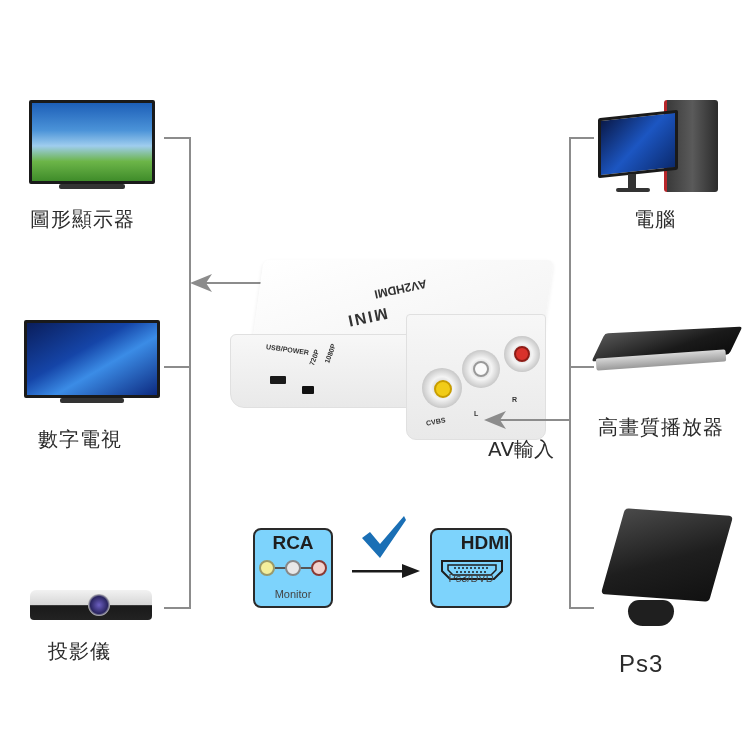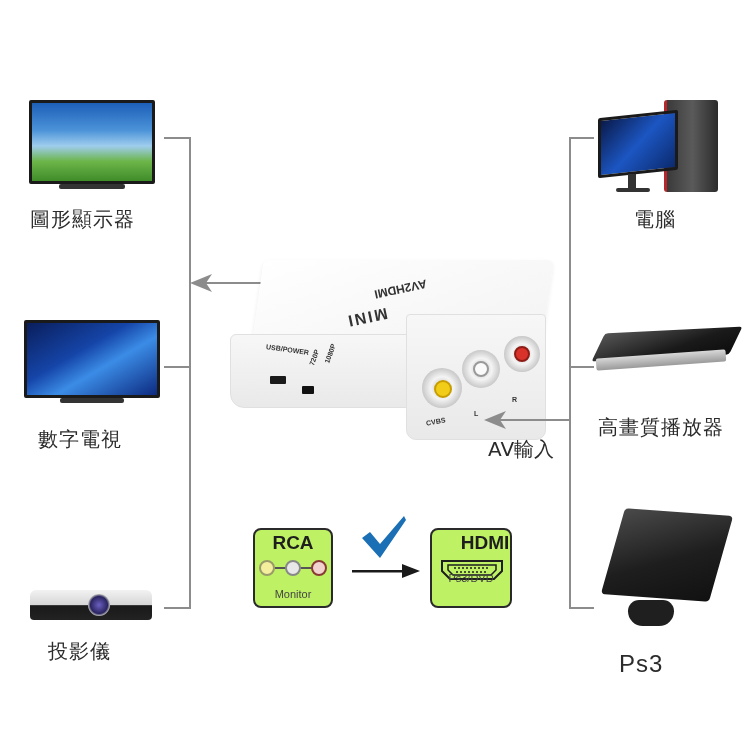--- a/index.html
+++ b/index.html
@@ -17,21 +17,21 @@
   
   .box-top { position:absolute; background:linear-gradient(160deg,#ffffff 0%,#f1f1f1 100%);
              transform:skewX(-8deg); border-radius:6px; box-shadow:0 2px 4px rgba(0,0,0,0.08); }
   .box-front { position:absolute; background:linear-gradient(180deg,#f7f7f7,#e9e9e9);
                border:1px solid #e0e0e0; border-radius:4px 4px 10px 10px; }
   .jack { position:absolute; border-radius:50%; background:radial-gradient(circle,#bbb 0%,#f4f4f4 40%,#c9c9c9 70%,#888 100%); }
   .jack-inner { position:absolute; border-radius:50%; }
   .tiny { position:absolute; font-family:"Liberation Sans",sans-serif; font-size:7px; font-weight:bold; color:#333; }
 
   
-  .icon-box { position:absolute; border:2px solid #2a2a2a; border-radius:8px; background:#bef264; }
+  .icon-box { position:absolute; border:2px solid #2a2a2a; border-radius:8px; background:#7dd3fc; }
   .icon-title { position:absolute; left:0; right:0; text-align:center; font-family:"Liberation Sans",sans-serif; font-weight:bold; font-size:19px; color:#1e1e1e; }
   .icon-sub { position:absolute; left:0; right:0; text-align:center; font-family:"Liberation Sans",sans-serif; font-size:11px; color:#444; }
   .dot { position:absolute; width:16px; height:16px; border-radius:50%; border:2px solid #666; }
 </style>
 </head>
 <body>
 
 <div class="line" style="left:189px;top:137px;width:2px;height:472px;"></div>
 <div class="line" style="left:164px;top:137px;width:27px;height:2px;"></div>
 <div class="line" style="left:164px;top:366px;width:27px;height:2px;"></div>

